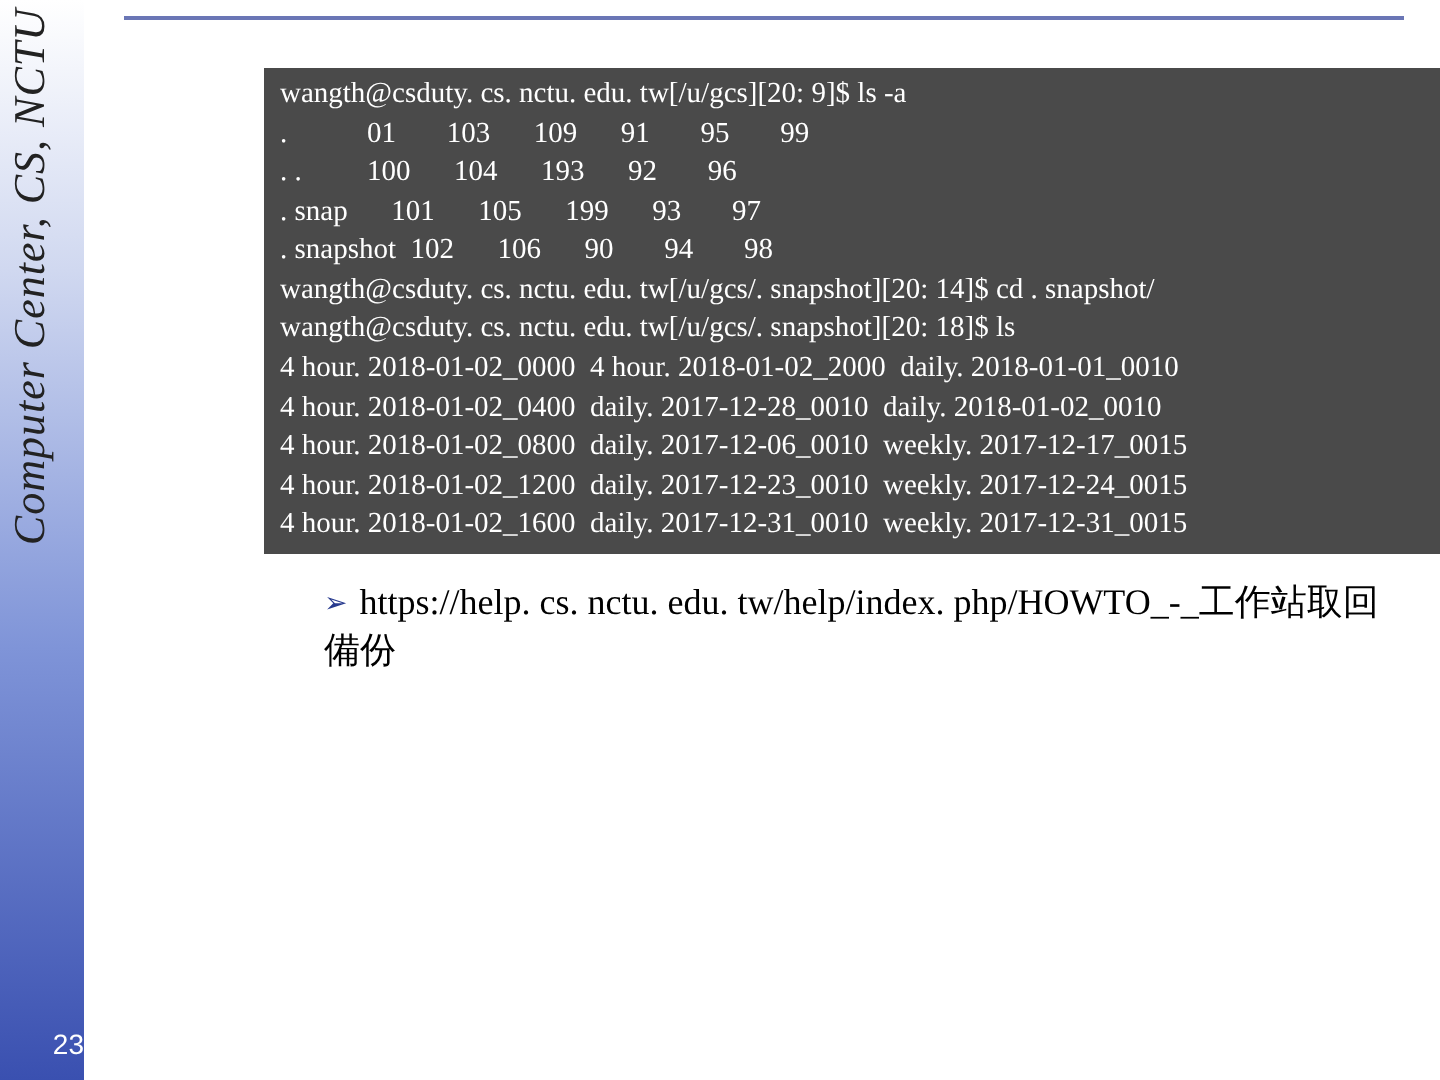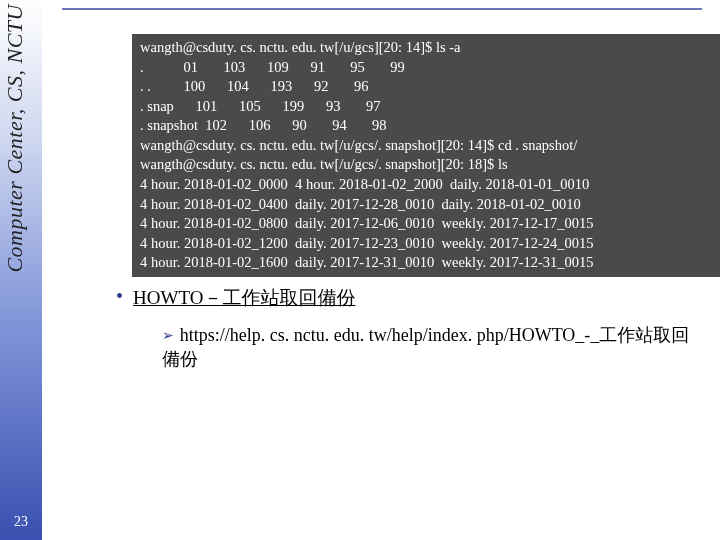--- a/index.html
+++ b/index.html
@@ -10,22 +10,22 @@
     background: linear-gradient(to bottom, #ffffff 0%, #d0d8f0 25%, #7f94d8 60%, #3a50b0 100%);
   }
   .side-text {
     position: absolute; left: 2px; top: 4px;
     writing-mode: vertical-rl; text-orientation: sideways;
     transform: rotate(180deg);
     font-size: 22px; font-style: italic; color: #222; white-space: nowrap;
     letter-spacing: 0.5px;
   }
   .page-num {
-    position: absolute; left: 0; bottom: 10px; width: 42px; text-align: center;
-    font-size: 14px; color: #fff; font-family: Liberation Serif, serif;
+    position: absolute; left: 0; bottom: 10px; width: 42px; text-align: right;
+    font-size: 14px; color: #fff; font-family: Liberation Sans, sans-serif;
   }
   .content { position: absolute; left: 62px; top: 8px; right: 8px; }
   .title { font-size: 34px; color: #263a8a; margin-bottom: 6px; }
   .rule { border: none; border-top: 2px solid #6a76b5; width: 640px; margin-bottom: 24px; }
   .lvl1 { font-size: 24px; color: #000; margin-left: 6px; margin-bottom: 10px; }
   .lvl1 .sq { font-size: 17px; color: #273a8e; vertical-align: 2px; margin-right: 6px; }
   .lvl2 { font-size: 19px; color: #000; margin-left: 54px; margin-bottom: 6px; }
   .lvl2 .dot { color: #273a8e; margin-right: 10px; font-size: 20px; vertical-align: 1px; }
   .term {
     background: #4a4a4a; color: #fff;
@@ -44,34 +44,31 @@
   <div class="side-strip">
     <div class="side-text">Computer Center, CS, NCTU</div>
   </div>
   <div class="page-num">23</div>
 
   <div class="content">
     <hr class="rule">
 
 
 
-    <div class="term"><span>wangth@csduty. cs. nctu. edu. tw[/u/gcs][20: 14]$ ls -a</span>
+    <div class="term"><span>wangth@csduty. cs. nctu. edu. tw[/u/gcs][20: 9]$ ls -a</span>
 <span>.           01       103      109      91       95       99</span>
 <span>. .         100      104      193      92       96</span>
 <span>. snap      101      105      199      93       97</span>
 <span>. snapshot  102      106      90       94       98</span>
 <span>wangth@csduty. cs. nctu. edu. tw[/u/gcs/. snapshot][20: 14]$ cd . snapshot/</span>
 <span>wangth@csduty. cs. nctu. edu. tw[/u/gcs/. snapshot][20: 18]$ ls</span>
 <span>4 hour. 2018-01-02_0000  4 hour. 2018-01-02_2000  daily. 2018-01-01_0010</span>
 <span>4 hour. 2018-01-02_0400  daily. 2017-12-28_0010  daily. 2018-01-02_0010</span>
 <span>4 hour. 2018-01-02_0800  daily. 2017-12-06_0010  weekly. 2017-12-17_0015</span>
 <span>4 hour. 2018-01-02_1200  daily. 2017-12-23_0010  weekly. 2017-12-24_0015</span>
 <span>4 hour. 2018-01-02_1600  daily. 2017-12-31_0010  weekly. 2017-12-31_0015</span></div>
 
-    <div class="lvl2 link">
-      <span class="dot" style="text-decoration:none;display:inline-block;">•</span><span>HOWTO－工作站取回備份</span>
-    </div>
 
     <div class="lvl3">
       <span class="tri">➢</span><span>https://help. cs. nctu. edu. tw/help/index. php/HOWTO_-_工作站取回備份</span>
     </div>
   </div>
 </div>
 
 </body></html>

